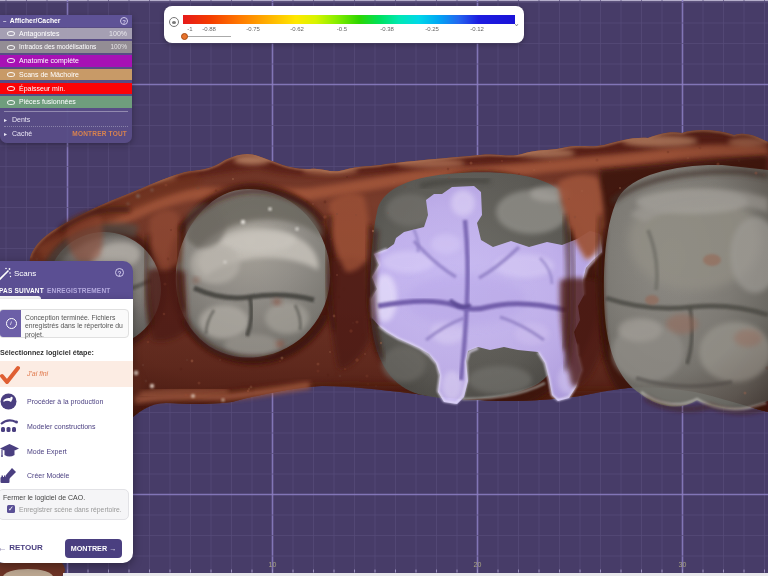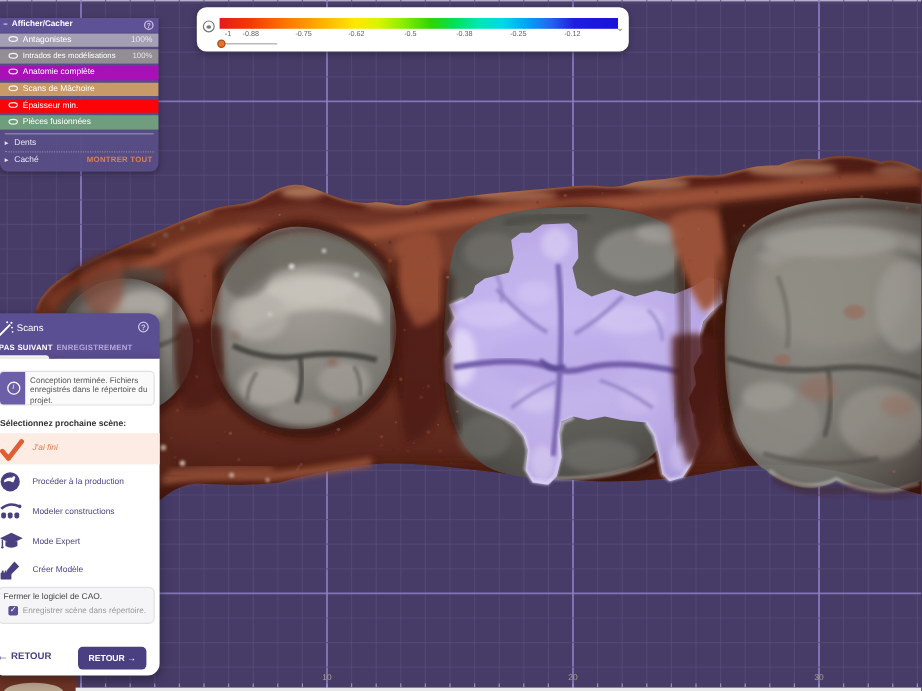--- a/index.html
+++ b/index.html
@@ -618,21 +618,21 @@
     <div class="fu-q">?</div>
     <div class="fu-tab1">PAS SUIVANT</div>
     <div class="fu-tab2">ENREGISTREMENT</div>
     <div class="fu-tabind"></div>
   </div>
   <div class="fu-body">
     <div class="fu-info">
       <div class="fu-info-ic"></div>
       <div class="fu-info-tx">Conception terminée. Fichiers enregistrés dans le répertoire du projet.</div>
     </div>
-    <div class="fu-sel">Sélectionnez prochaine scène:</div>
+    <div class="fu-sel">Sélectionnez logiciel étape:</div>
     <div class="fu-opt fu-o1">
       <svg class="ic" width="20" height="20" viewBox="0 0 20 20">
             <path d="M2,11 L7,17 L18,3" stroke="#df5f33" stroke-width="4" fill="none" stroke-linecap="round" stroke-linejoin="round"></path>
           </svg>
       <span class="tx">J'ai fini</span>
     </div>
     <div class="fu-opt fu-o2">
       <svg class="ic" width="17" height="17" viewBox="0 0 17 17">
             <circle cx="8.5" cy="8.5" r="8" fill="#4a3f80"></circle>
             <path d="M3.5,7 Q8,3.5 12.5,6 L11,9 Q7,6.5 3.5,9 Z" fill="#fff"></path>
@@ -667,17 +667,17 @@
             <rect x="4" y="8.5" width="1.5" height="2" fill="#4a3f80"></rect>
           </svg>
       <span class="tx">Créer Modèle</span>
     </div>
     <div class="fu-close">
       <div class="l1">Fermer le logiciel de CAO.</div>
       <div class="cb">✓</div>
       <div class="l2">Enregistrer scène dans répertoire.</div>
     </div>
     <div class="fu-retour"><span style="font-size:10px;vertical-align:-1px;">←</span> RETOUR</div>
-    <div class="fu-suiv">RETOUR →</div>
+    <div class="fu-suiv">MONTRER →</div>
   </div>
 </div>
 
 <div class="bstrip"></div>
 </div>
 </body></html>

